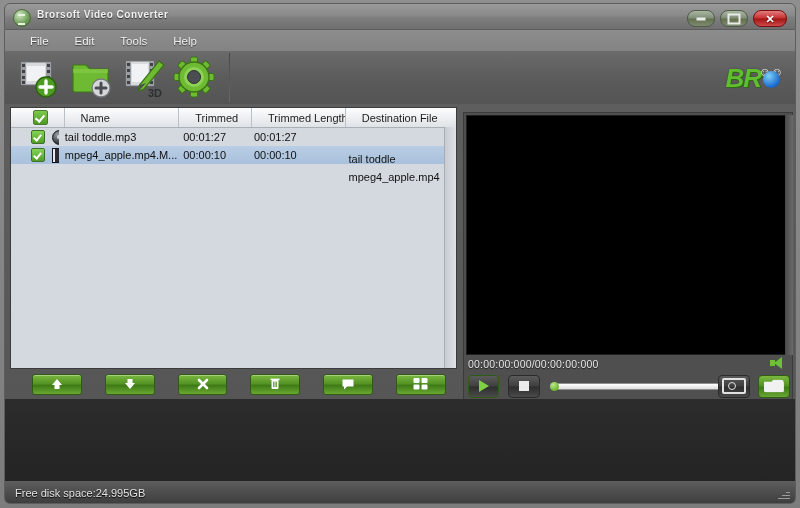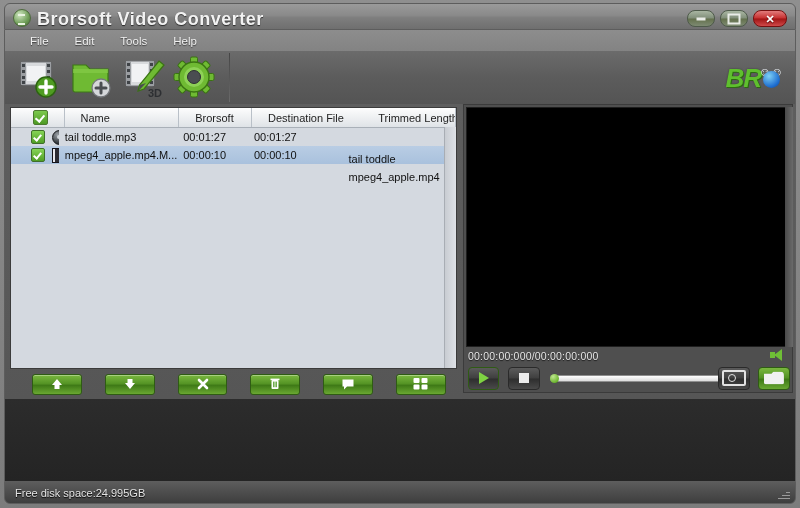--- a/index.html
+++ b/index.html
@@ -24,21 +24,21 @@
   .title-icon{
     position:absolute;left:8px;top:5px;width:16px;height:16px;border-radius:50%;
     background:radial-gradient(circle at 35% 30%,#cfe6c0,#6f9e58 60%,#44662f);
     border:1px solid #4d6a3c;
   }
   .title-icon:after{
     content:"";position:absolute;left:4px;top:4px;width:7px;height:7px;
     border-top:2px solid #e8f3e0;border-bottom:2px solid #e8f3e0;
   }
   .title-text{
-    position:absolute;left:32px;top:5px;font-size:18px;font-weight:bold;
+    position:absolute;left:32px;top:5px;font-size:10px;font-weight:bold;
     color:#f2f2f2;letter-spacing:.5px;
     text-shadow:0 1px 1px rgba(0,0,0,.65);
   }
   .winbtns{position:absolute;right:8px;top:6px;display:flex;gap:5px;}
   .wbtn{
     width:26px;height:15px;border-radius:8px;border:1px solid #4e5a4a;
     background:linear-gradient(180deg,#a9b6a2 0%,#808e79 48%,#63704c 52%,#7d8a72 100%);
     position:relative;cursor:pointer;
   }
   .wbtn.close{
@@ -179,21 +179,21 @@
     box-shadow:inset 0 1px 0 rgba(255,255,255,.35);
     position:relative;
   }
   .gbtn .gi{
     position:absolute;left:50%;top:50%;transform:translate(-50%,-50%);
     color:#fff;font-size:12px;line-height:1;text-shadow:0 1px 1px rgba(0,0,0,.5);
   }
 
   
   .preview{
-    position:absolute;left:458px;top:0;width:330px;height:289px;
+    position:absolute;left:458px;top:8px;width:330px;height:289px;
     background:#4f4f4f;border:1px solid #3b3b3b;box-sizing:border-box;
   }
   .screen{
     position:absolute;left:2px;top:2px;width:324px;height:240px;background:#000;
     border:1px solid #1e1e1e;box-sizing:border-box;
   }
   .vscroll{
     position:absolute;right:-1px;top:2px;width:8px;height:240px;
     background:linear-gradient(90deg,#4a4a4a,#6a6a6a);
   }
@@ -404,23 +404,23 @@
   </div>
 
   <div class="main">
 
     <div class="listwrap">
       <div class="thead">
         <div class="th c0">
           <span class="hchk"></span>
         </div>
         <div class="th c1">Name</div>
-        <div class="th c2">Brorsoft</div>
+        <div class="th c2">Trimmed</div>
+        <div class="th c3">Trimmed Length</div>
         <div class="th c4">Destination File</div>
-        <div class="th c3">Trimmed Length</div>
       </div>
 
       <div class="trow">
         <div class="td c0">
           <span class="rchk"></span>
           <span class="ficon audio"></span>
         </div>
         <div class="td c1">tail toddle.mp3</div>
         <div class="td c2">00:01:27</div>
         <div class="td c3">00:01:27</div>

